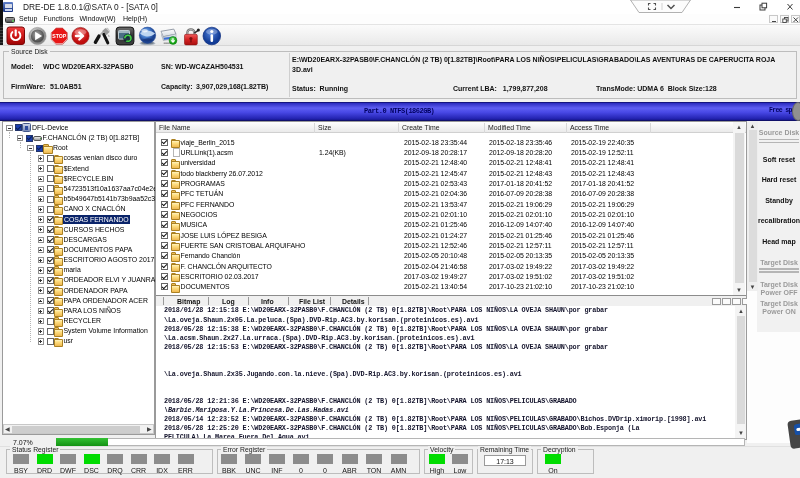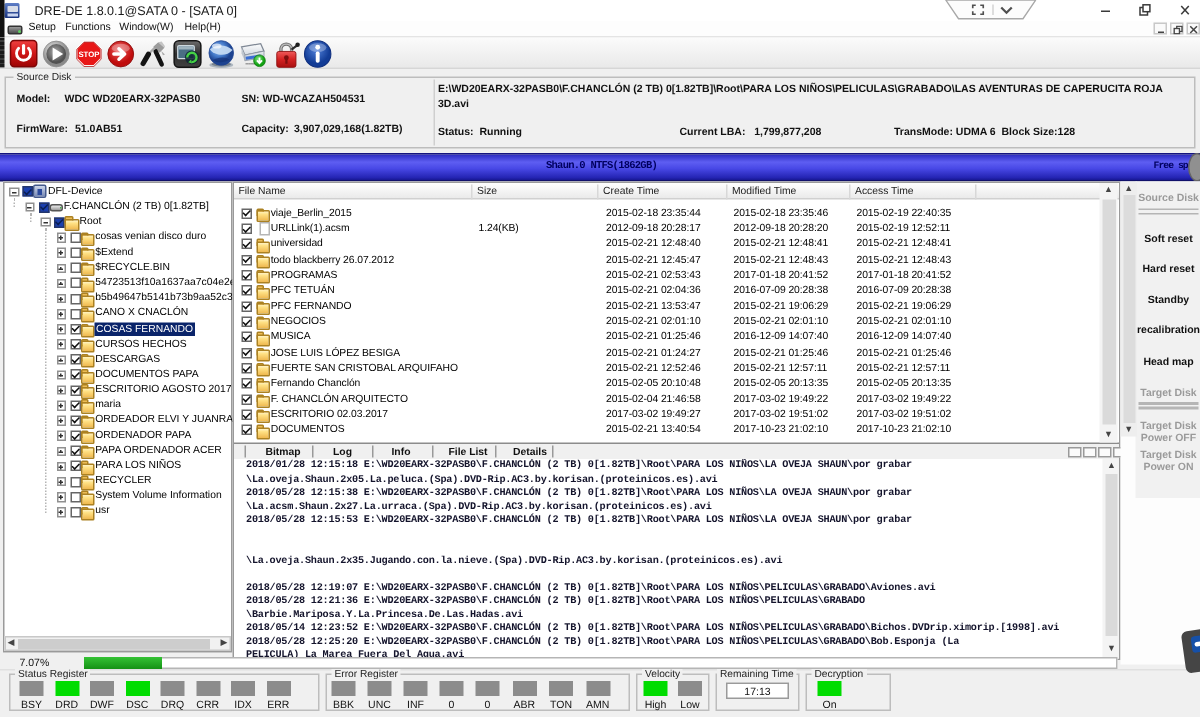--- a/index.html
+++ b/index.html
@@ -225,21 +225,21 @@
 <div class="abs t7 b" style="left:11px;top:82px;color:#111;">FirmWare:</div>
 <div class="abs t7 b" style="left:50px;top:82px;color:#111;">51.0AB51</div>
 <div class="abs t7 b" style="left:161px;top:82px;color:#111;">Capacity:</div>
 <div class="abs t7 b" style="left:196px;top:82px;color:#111;">3,907,029,168(1.82TB)</div>
 <div class="abs t7 b" style="left:292px;top:55px;width:505px;color:#111;line-height:9.5px;">E:\WD20EARX-32PASB0\F.CHANCLÓN (2 TB) 0[1.82TB]\Root\PARA LOS NIÑOS\PELICULAS\GRABADO\LAS AVENTURAS DE CAPERUCITA ROJA 3D.avi</div>
 <div class="abs t7 b" style="left:292px;top:84px;color:#111;">Status:&nbsp;&nbsp;Running</div>
 <div class="abs t7 b" style="left:453px;top:84px;color:#111;">Current LBA:&nbsp;&nbsp;&nbsp;1,799,877,208</div>
 <div class="abs t7 b" style="left:596px;top:84px;color:#111;">TransMode:&nbsp;UDMA 6&nbsp;&nbsp;Block Size:128</div>
 
 <div class="abs" style="left:0;top:102px;width:800px;height:19px;background:linear-gradient(#2b2bbf 0%,#5e5ef2 30%,#4848e6 55%,#2525b4 90%,#181894 100%);border-top:1px solid #14147e;border-bottom:1px solid #10106a;"></div>
-<div class="abs b" style="left:364px;top:107px;font-size:7px;line-height:8px;color:#000060;font-family:'Liberation Mono',monospace;letter-spacing:-0.5px;">Shaun.0 NTFS(1862GB)</div>
+<div class="abs b" style="left:364px;top:107px;font-size:7px;line-height:8px;color:#000060;font-family:'Liberation Mono',monospace;letter-spacing:-0.5px;">Part.0 NTFS(1862GB)</div>
 <div class="abs b" style="left:769px;top:107px;font-size:6.5px;line-height:8px;color:#000060;font-family:'Liberation Mono',monospace;letter-spacing:-0.65px;">Free spac</div>
 <div class="abs" style="left:792px;top:102px;width:12px;height:19px;background:#909090;border-radius:50%/50%;border:1px solid #666;"></div>
 
 <div class="abs" style="left:2px;top:121px;width:153px;height:314px;background:#fff;border:1px solid #9a9a9a;"></div>
 
 <div class="abs" style="left:9px;top:132px;width:1px;height:6px;border-left:1px dotted #b5b5b5;"></div>
 <div class="abs" style="left:19.5px;top:142px;width:1px;height:6px;border-left:1px dotted #b5b5b5;"></div>
 <div class="abs" style="left:30px;top:152px;width:1px;height:190px;border-left:1px dotted #b5b5b5;"></div>
 <div class="exp" style="left:6.0px;top:124.6px;"></div>
 <div class="ck navy" style="left:15.0px;top:124.3px;"></div>
@@ -468,23 +468,22 @@
 <div class="abs" style="left:722px;top:297.5px;width:9px;height:7px;background:#fbfbfb;border:1px solid #9a9a9a;"></div>
 <div class="abs" style="left:732px;top:297.5px;width:9px;height:7px;background:#fbfbfb;border:1px solid #9a9a9a;"></div>
 <div class="abs" style="left:742px;top:297.5px;width:9px;height:7px;background:#fbfbfb;border:1px solid #9a9a9a;"></div>
 <div class="abs" style="left:156px;top:306px;width:579px;height:133px;background:#fff;overflow:hidden;">
 <div class="logl" style="left:8px;top:0.4px;">2018/01/28 12:15:18 E:\WD20EARX-32PASB0\F.CHANCLÓN (2 TB) 0[1.82TB]\Root\PARA LOS NIÑOS\LA OVEJA SHAUN\por grabar</div>
 <div class="logl" style="left:8px;top:9.5px;">\La.oveja.Shaun.2x05.La.peluca.(Spa).DVD-Rip.AC3.by.korisan.(proteinicos.es).avi</div>
 <div class="logl" style="left:8px;top:18.5px;">2018/05/28 12:15:38 E:\WD20EARX-32PASB0\F.CHANCLÓN (2 TB) 0[1.82TB]\Root\PARA LOS NIÑOS\LA OVEJA SHAUN\por grabar</div>
 <div class="logl" style="left:8px;top:27.6px;">\La.acsm.Shaun.2x27.La.urraca.(Spa).DVD-Rip.AC3.by.korisan.(proteinicos.es).avi</div>
 <div class="logl" style="left:8px;top:36.7px;">2018/05/28 12:15:53 E:\WD20EARX-32PASB0\F.CHANCLÓN (2 TB) 0[1.82TB]\Root\PARA LOS NIÑOS\LA OVEJA SHAUN\por grabar</div>
 <div class="logl" style="left:8px;top:63.9px;">\La.oveja.Shaun.2x35.Jugando.con.la.nieve.(Spa).DVD-Rip.AC3.by.korisan.(proteinicos.es).avi</div>
-<div class="logl" style="left:8px;top:82.0px;">2018/05/28 12:19:07 E:\WD20EARX-32PASB0\F.CHANCLÓN (2 TB) 0[1.82TB]\Root\PARA LOS NIÑOS\PELICULAS\GRABADO\Aviones.avi</div>
 <div class="logl" style="left:8px;top:91.1px;">2018/05/28 12:21:36 E:\WD20EARX-32PASB0\F.CHANCLÓN (2 TB) 0[1.82TB]\Root\PARA LOS NIÑOS\PELICULAS\GRABADO</div>
-<div class="logl" style="left:8px;top:100.2px;">\Barbie.Mariposa.Y.La.Princesa.De.Las.Hadas.avi</div>
+<div class="logl" style="left:8px;top:100.2px;font-style:italic;">\Barbie.Mariposa.Y.La.Princesa.De.Las.Hadas.avi</div>
 <div class="logl" style="left:8px;top:109.2px;">2018/05/14 12:23:52 E:\WD20EARX-32PASB0\F.CHANCLÓN (2 TB) 0[1.82TB]\Root\PARA LOS NIÑOS\PELICULAS\GRABADO\Bichos.DVDrip.ximorip.[1998].avi</div>
 <div class="logl" style="left:8px;top:118.3px;">2018/05/28 12:25:20 E:\WD20EARX-32PASB0\F.CHANCLÓN (2 TB) 0[1.82TB]\Root\PARA LOS NIÑOS\PELICULAS\GRABADO\Bob.Esponja (La</div>
 <div class="logl" style="left:8px;top:127.4px;">PELICULA) La Marea Fuera Del Agua.avi</div>
 </div>
 
 <div class="scroll" style="left:735px;top:306px;width:11px;height:133px;border:none;background:#f4f4f4;"></div>
 <div class="arr" style="left:738px;top:308px;">▲</div>
 <div class="arr" style="left:738px;top:430px;">▼</div>
 <div class="thumb" style="left:736.5px;top:316px;width:8px;height:108px;background:#dadada;"></div>
 

